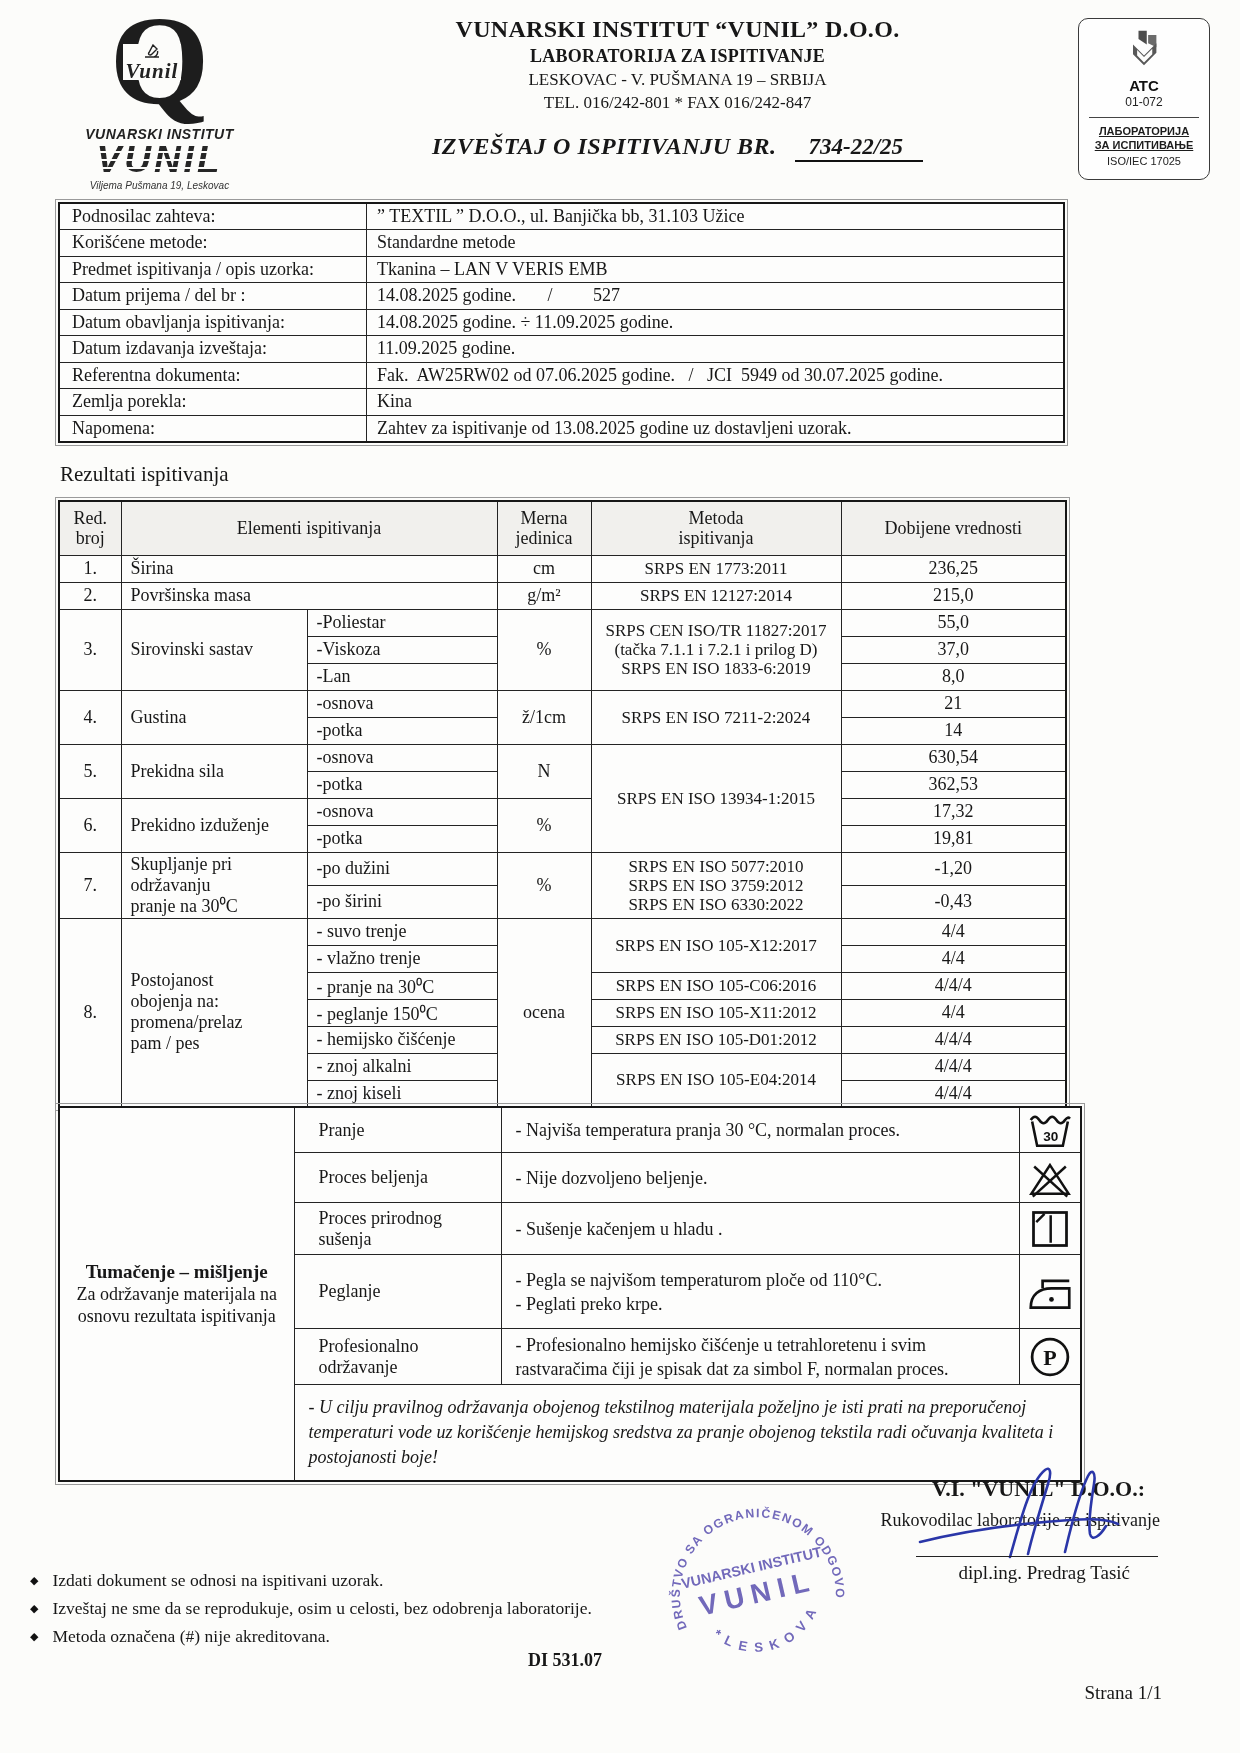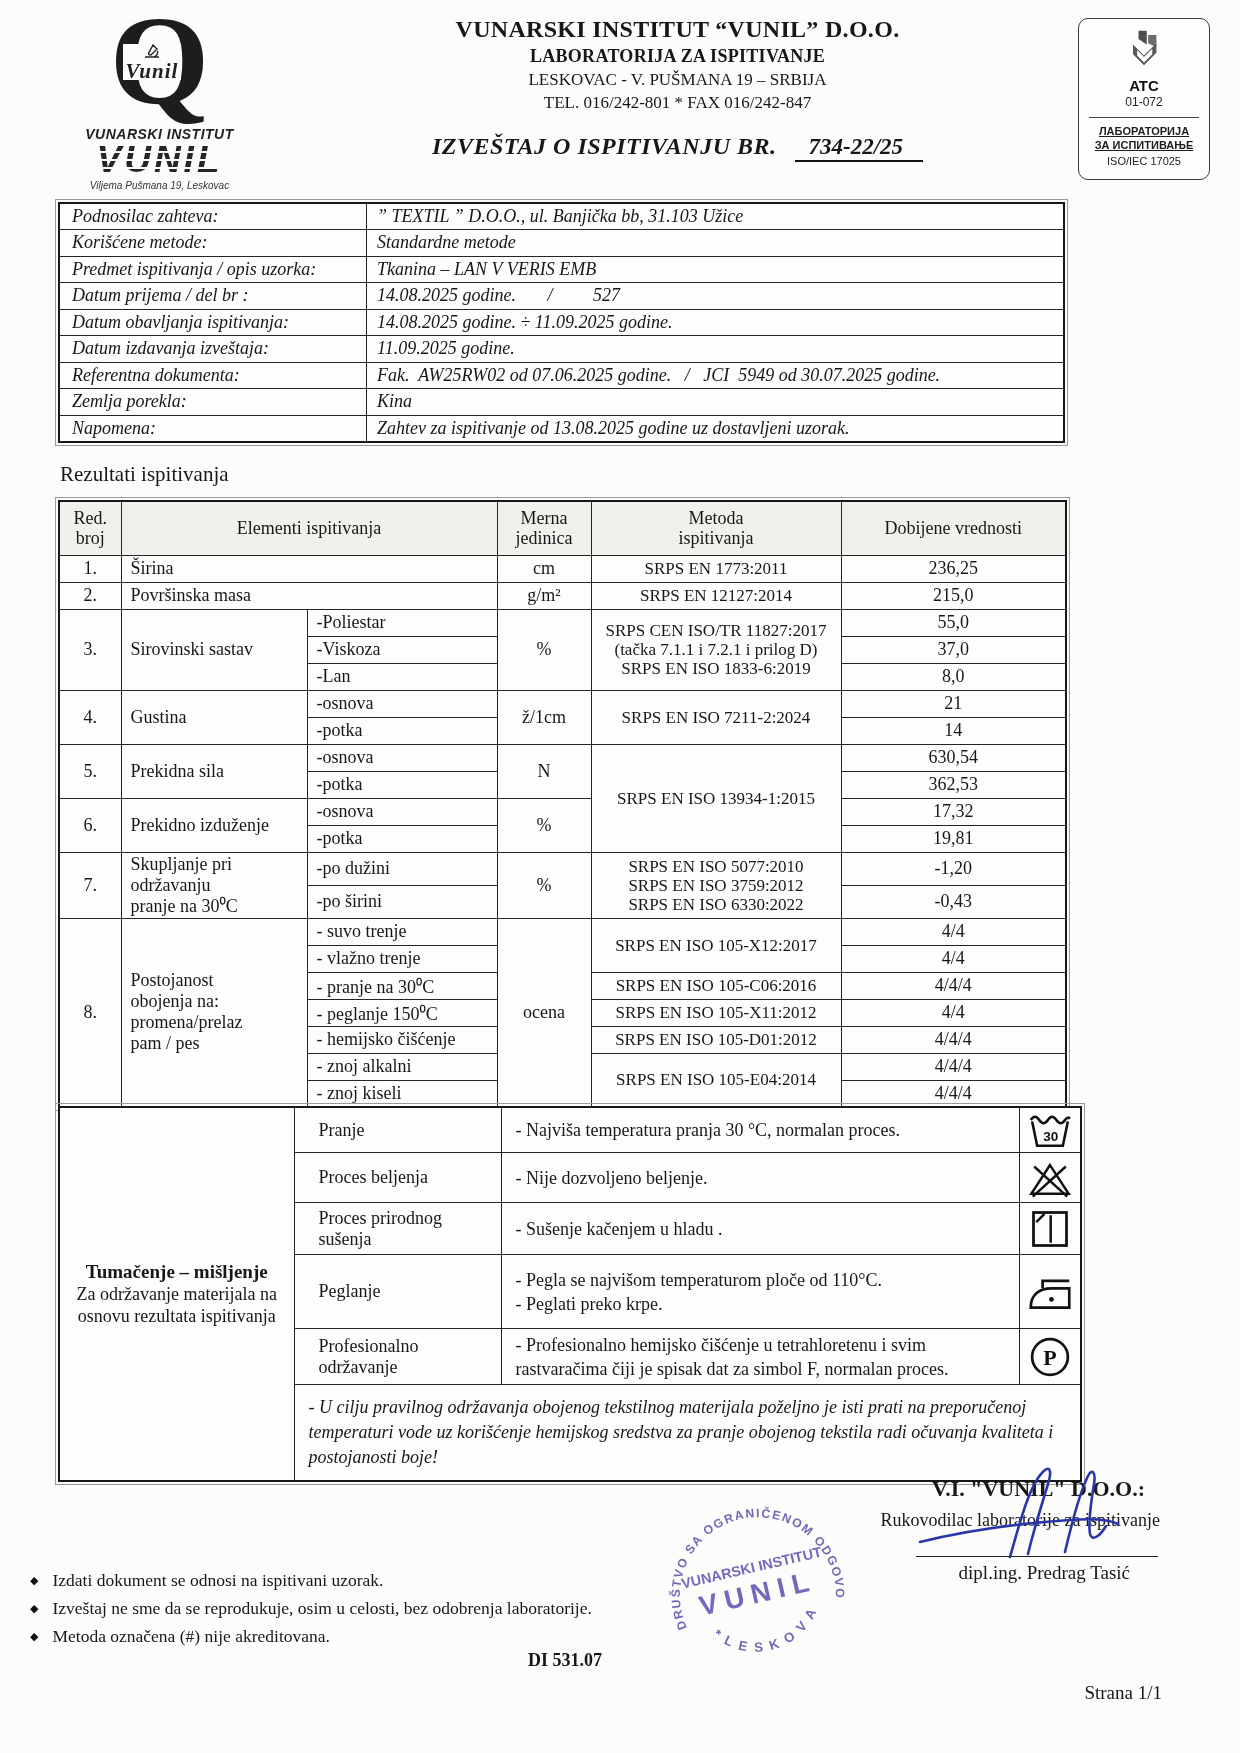--- a/index.html
+++ b/index.html
@@ -38,21 +38,21 @@
   .atc-hr{border:none;border-top:1.3px solid #444;margin:8px 10px 6px;}
   .atc-lab{font-family:"Liberation Sans",sans-serif;font-size:11px;font-weight:bold;color:#1c1c1c;line-height:14px;text-decoration:underline;}
   .atc-iso{font-family:"Liberation Sans",sans-serif;font-size:11px;margin-top:3px;color:#222;}
 
   
   table{border-collapse:collapse;table-layout:fixed;}
   .grid{border:2.6px solid #171717;outline:1px solid #9a9a9a;outline-offset:2px;background:#fdfdfc;}
   .grid td,.grid th{border:1.5px solid #242424;font-size:18px;padding:1px 6px;vertical-align:middle;overflow:hidden;font-weight:normal;}
 
   
-  .info{position:absolute;top:202px;left:58px;width:1007px;font-style:italic;}
+  .info{position:absolute;top:202px;left:58px;width:1007px;}
   .info tr{height:26.5px;}
   .info td.lbl{width:288px;padding-left:12px;}
   .info td.val{padding-left:10px;}
 
   
   .res-title{position:absolute;top:462px;left:60px;font-size:21px;}
   .results{position:absolute;top:500px;left:58px;width:1007px;}
   .results tr{height:27px;}
   .results th{background:#f1f0ed;text-align:center;font-size:18px;line-height:20px;}
   .results tr.hdr{height:54px;}

